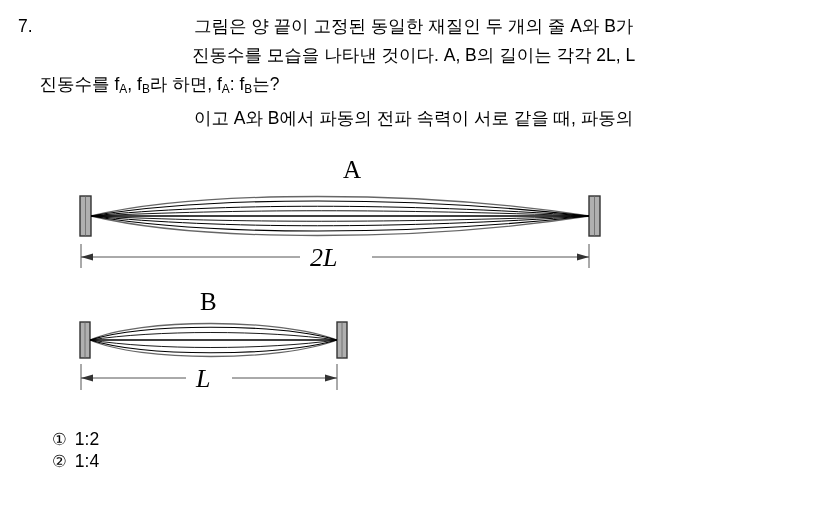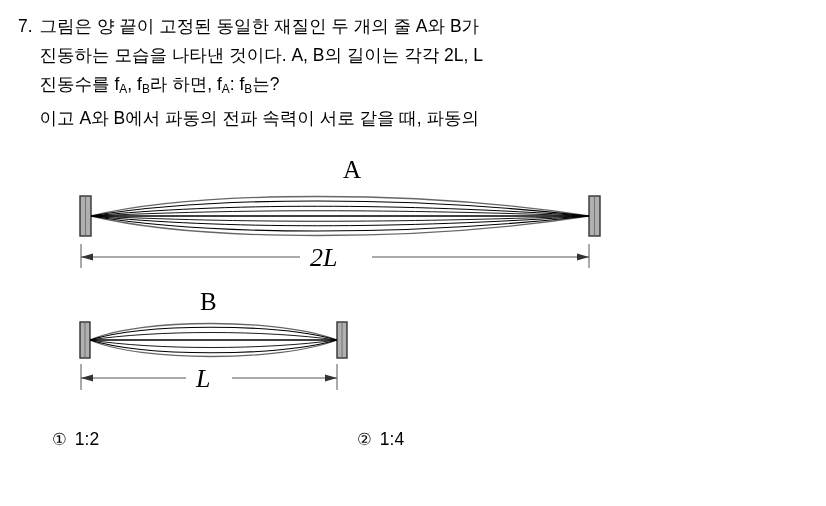--- a/index.html
+++ b/index.html
@@ -43,21 +43,21 @@
     width: 748px;
   }
   .q-line {
     display: block;
     text-align: justify;
     text-justify: inter-character;
     white-space: nowrap;
   }
   .q-line.spread {
     display: flex;
-    justify-content: flex-start;
+    justify-content: center;
   }
   .q-line.spread > span {
     white-space: pre;
   }
   sub {
     font-size: 0.68em;
     vertical-align: -0.28em;
   }
 
   
@@ -74,21 +74,21 @@
 
   
   .choices {
     position: absolute;
     left: 52px;
     top: 428px;
     width: 620px;
   }
   .choice-row {
     display: flex;
-    flex-direction: row;
+    flex-direction: column;
     margin-bottom: 13px;
   }
   .choice {
     font-size: 17.5px;
     line-height: 22px;
     white-space: nowrap;
   }
   .choice-col-1 { width: 305px; }
   .circled {
     font-size: 16.5px;
@@ -100,21 +100,21 @@
 
 <div class="page">
 
   <div class="question">
     <div class="q-number">7.</div>
     <div class="q-body">
       <span class="q-line spread">
         <span>그림은 양 끝이 고정된 동일한 재질인 두 개의 줄 A와 B가</span>
       </span>
       <span class="q-line spread">
-        <span>진동하는 모습을 나타낸 것이다. A, B의 길이는 각각 2L, L</span>
+        <span>진동수를 모습을 나타낸 것이다. A, B의 길이는 각각 2L, L</span>
       </span>
       <span class="q-line"><span>진동수를 f</span><sub>A</sub><span>, f</span><sub>B</sub><span>라 하면, f</span><sub>A</sub><span>: f</span><sub>B</sub><span>는?</span></span>
       <span class="q-line spread">
         <span>이고 A와 B에서 파동의 전파 속력이 서로 같을 때, 파동의</span>
       </span>
     </div>
   </div>
 
   <div class="figure">
     <svg width="826" height="255" viewBox="0 0 826 255" xmlns="http://www.w3.org/2000/svg">

